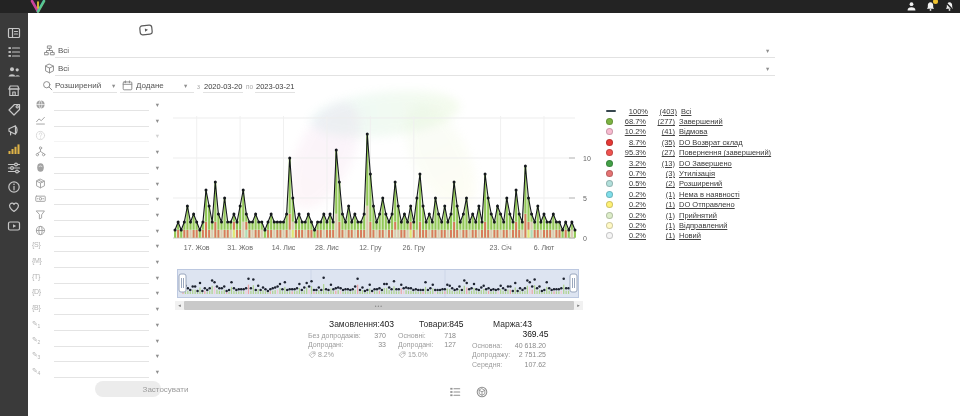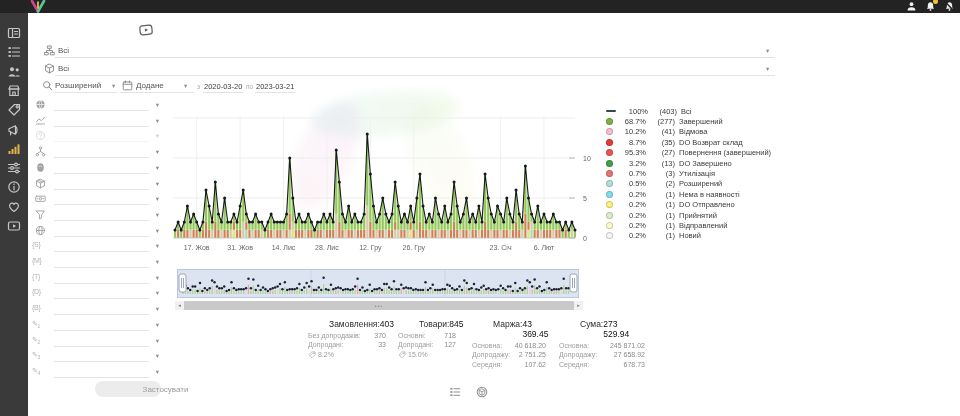--- a/index.html
+++ b/index.html
@@ -43,21 +43,21 @@
   .apply-btn .ic{width:8px;height:8px;color:#9b9b9b;}
 
   
   .wm{left:285px;top:92px;width:200px;height:135px;pointer-events:none;}
   .petal{position:absolute;border-radius:50%;filter:blur(5px);opacity:.12;}
   .p1{left:25px;top:0;width:150px;height:44px;background:linear-gradient(90deg,#7ad0c8,#a8e06e);transform:rotate(-6deg);}
   .p2{left:12px;top:6px;width:55px;height:115px;background:linear-gradient(#d9a7e0,#f0b6c8);transform:rotate(26deg);}
   .p3{left:128px;top:8px;width:55px;height:115px;background:linear-gradient(#cdeac0,#f5f0a8);transform:rotate(-26deg);}
 
   
-  .legend{left:606px;top:106px;width:178px;}
+  .legend{left:606px;top:106px;width:178px;text-decoration:underline;}
   .lg-row{display:flex;align-items:center;height:10.4px;font-size:7.5px;color:#3a3a3a;cursor:pointer;}
   .lg-sw{width:7px;height:7px;border-radius:50%;margin-right:4px;box-sizing:border-box;border:1px solid rgba(0,0,0,.18);flex:none;}
   .lg-sw.line{width:10px;height:2px;border-radius:1px;border:none;margin-right:3px;}
   .lg-pct{width:29px;text-align:right;margin-right:3px;flex:none;}
   .lg-cnt{width:26px;text-align:right;margin-right:4px;flex:none;color:#3a3a3a;}
   .lg-lbl{white-space:nowrap;}
 
   
   .scrollbar{left:175px;top:301px;width:408px;height:9px;background:#f1f1f1;display:flex;align-items:stretch;}
   .sb-arrow{width:9px;font-size:5px;color:#777;text-align:center;line-height:9px;cursor:pointer;}
@@ -1308,38 +1308,20 @@
       </div>
       <div class="st-sub">
         <span>Допродажу:</span>
         <span class="v">2 751.25</span>
       </div>
       <div class="st-sub">
         <span>Середня:</span>
         <span class="v">107.62</span>
       </div>
     </div>
-    <div class="st-col" style="width: 86px; margin-right: 0px;">
-      <div class="st-title">
-        <span>Сума:</span>
-        <span class="v">273 529.94</span>
-      </div>
-      <div class="st-sub">
-        <span>Основна:</span>
-        <span class="v">245 871.02</span>
-      </div>
-      <div class="st-sub">
-        <span>Допродажу:</span>
-        <span class="v">27 658.92</span>
-      </div>
-      <div class="st-sub">
-        <span>Середня:</span>
-        <span class="v">678.73</span>
-      </div>
-    </div>
   </div>
 
 <div class="abs footer-icons">
   <span class="fic">
       <svg viewBox="0 0 14 14" width="100%" height="100%" fill="none" stroke="currentColor" stroke-width="1.2" stroke-linecap="round" stroke-linejoin="round">
         <rect x="1.5" y="2.2" width="2.6" height="2" fill="currentColor" stroke="none"></rect>
         <line x1="5.8" y1="3.2" x2="12.5" y2="3.2"></line>
         <rect x="1.5" y="6" width="2.6" height="2" fill="currentColor" stroke="none"></rect>
         <line x1="5.8" y1="7" x2="12.5" y2="7"></line>
         <rect x="1.5" y="9.8" width="2.6" height="2" fill="currentColor" stroke="none"></rect>

